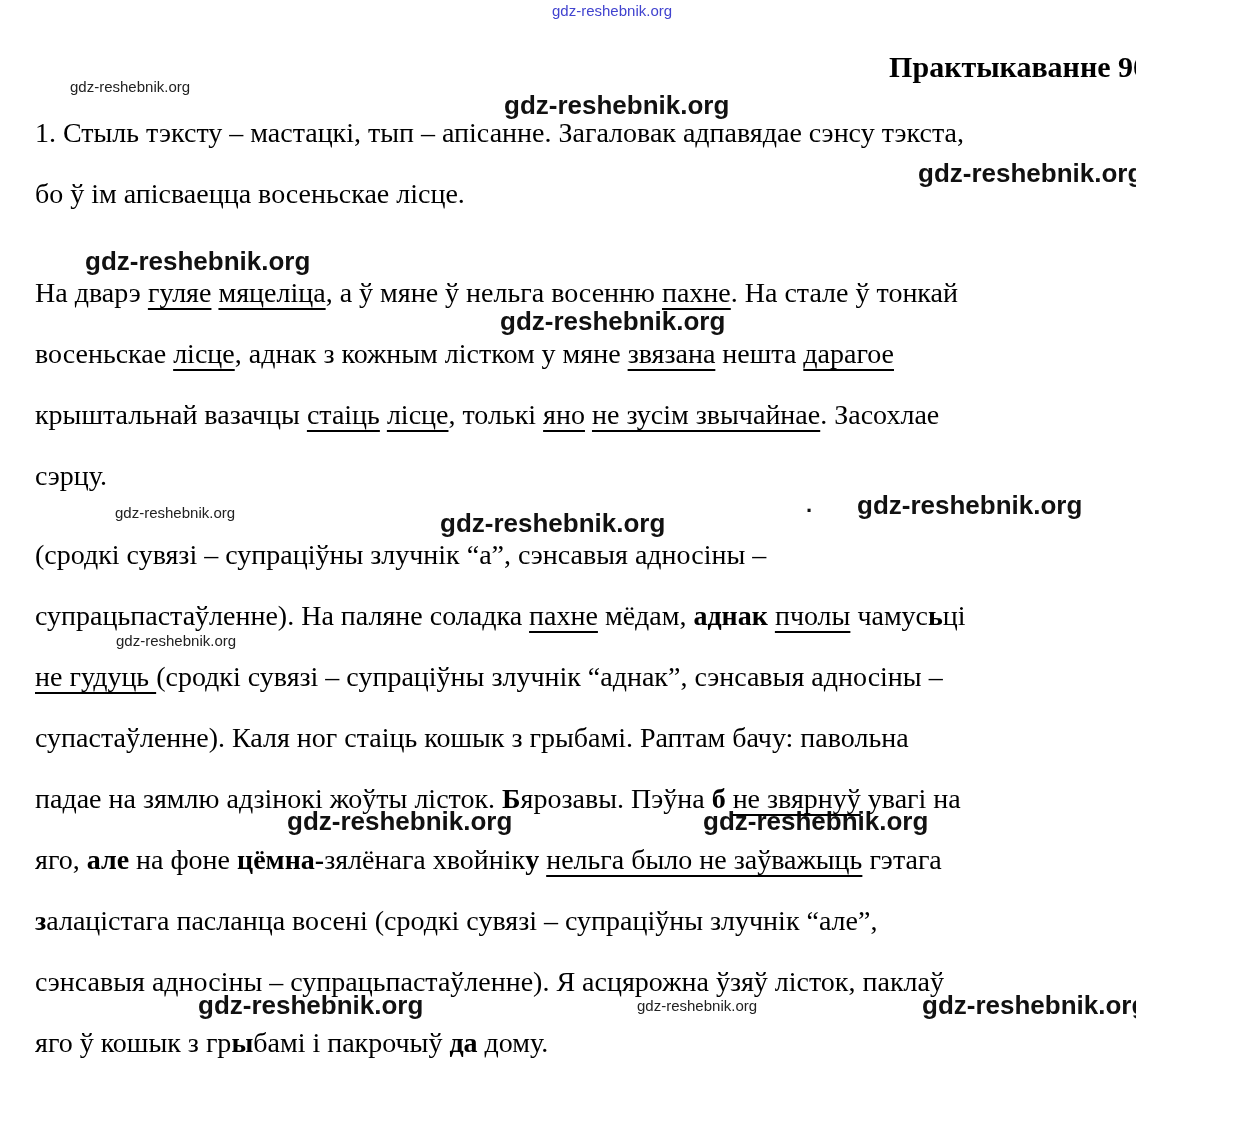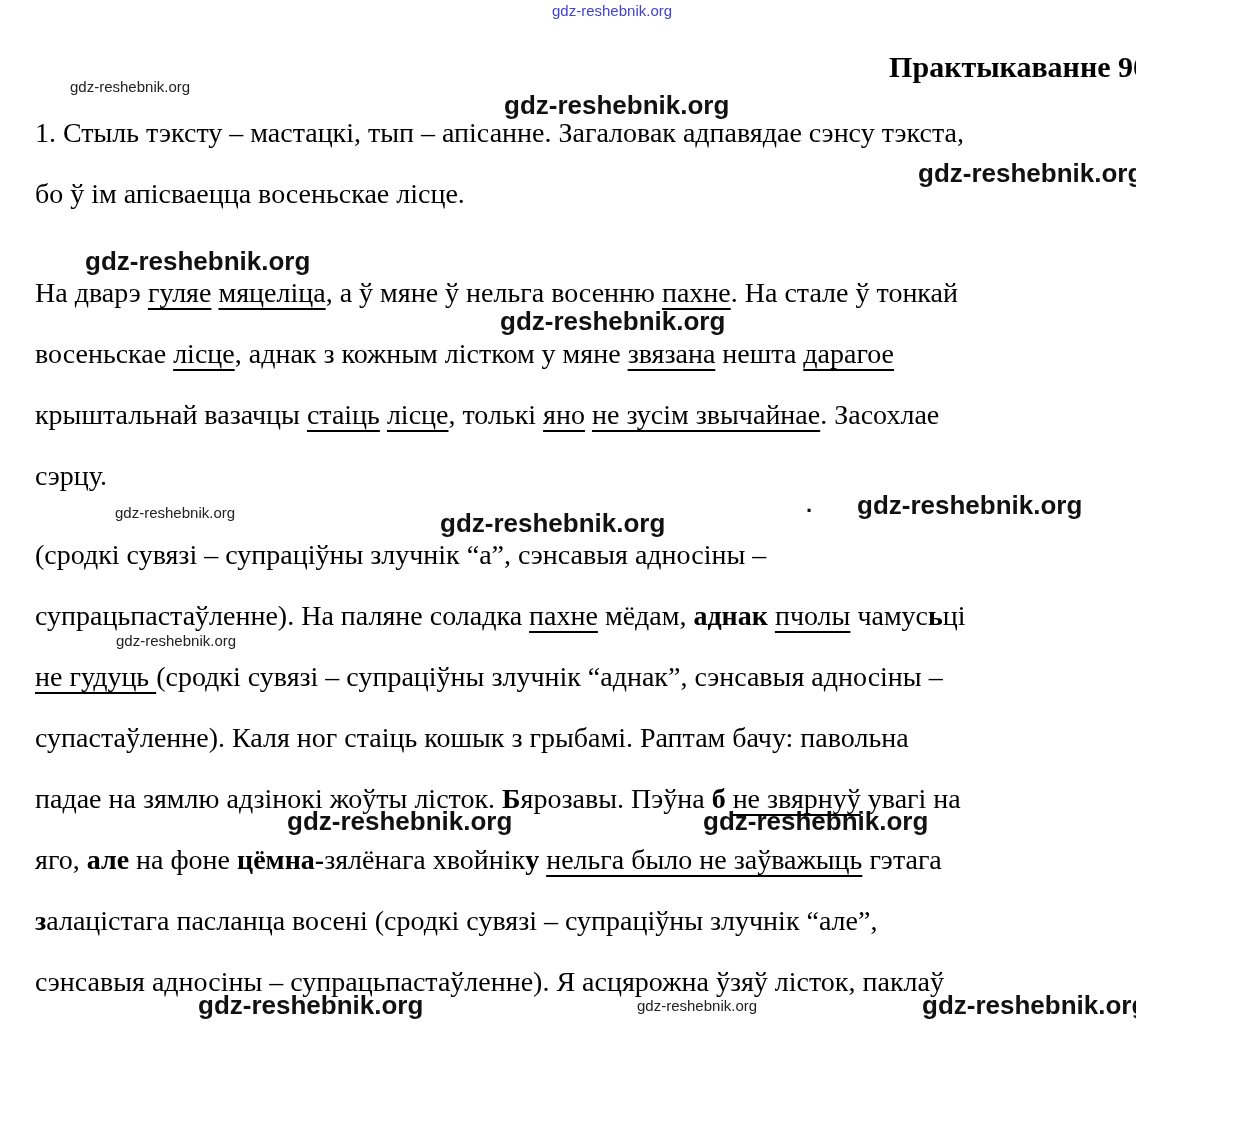--- a/index.html
+++ b/index.html
@@ -85,15 +85,16 @@
       </div>
       <div class="paragraph" style="top: 524px;">
         <div class="line"><span>(сродкі сувязі – супраціўны злучнік “а”, сэнсавыя адносіны –</span></div>
         <div class="line"><span>супрацьпастаўленне). На паляне соладка </span><span class="seg-u">пахне</span><span> мёдам, </span><span class="seg-b">аднак</span><span> </span><span class="seg-u">пчолы</span><span> чамус</span><span class="seg-b">ь</span><span>ці</span></div>
         <div class="line"><span class="seg-u">не гудуць </span><span>(сродкі сувязі – супраціўны злучнік “аднак”, сэнсавыя адносіны –</span></div>
         <div class="line"><span>супастаўленне). Каля ног стаіць кошык з грыбамі. Раптам бачу: павольна</span></div>
         <div class="line"><span>падае на зямлю адзінокі жоўты лісток. </span><span class="seg-b">Б</span><span>ярозавы. Пэўна </span><span class="seg-b">б</span><span> </span><span class="seg-u">не звярнуў</span><span> увагі на</span></div>
         <div class="line"><span>яго, </span><span class="seg-b">але</span><span> на фоне </span><span class="seg-b">цёмна-</span><span>зялёнага хвойнік</span><span class="seg-b">у</span><span> </span><span class="seg-u">нельга было не заўважыць</span><span> гэтага</span></div>
         <div class="line"><span class="seg-b">з</span><span>алацістага пасланца восені (сродкі сувязі – супраціўны злучнік “але”,</span></div>
         <div class="line"><span>сэнсавыя адносіны – супрацьпастаўленне). Я асцярожна ўзяў лісток, паклаў</span></div>
+        <div class="line"><span>яго ў кошык з гр</span><span class="seg-b">ы</span><span>бамі і пакрочыў </span><span class="seg-b">да</span><span> дому.</span></div>
       </div>
     </div>
 </div>
 
 </body></html>

